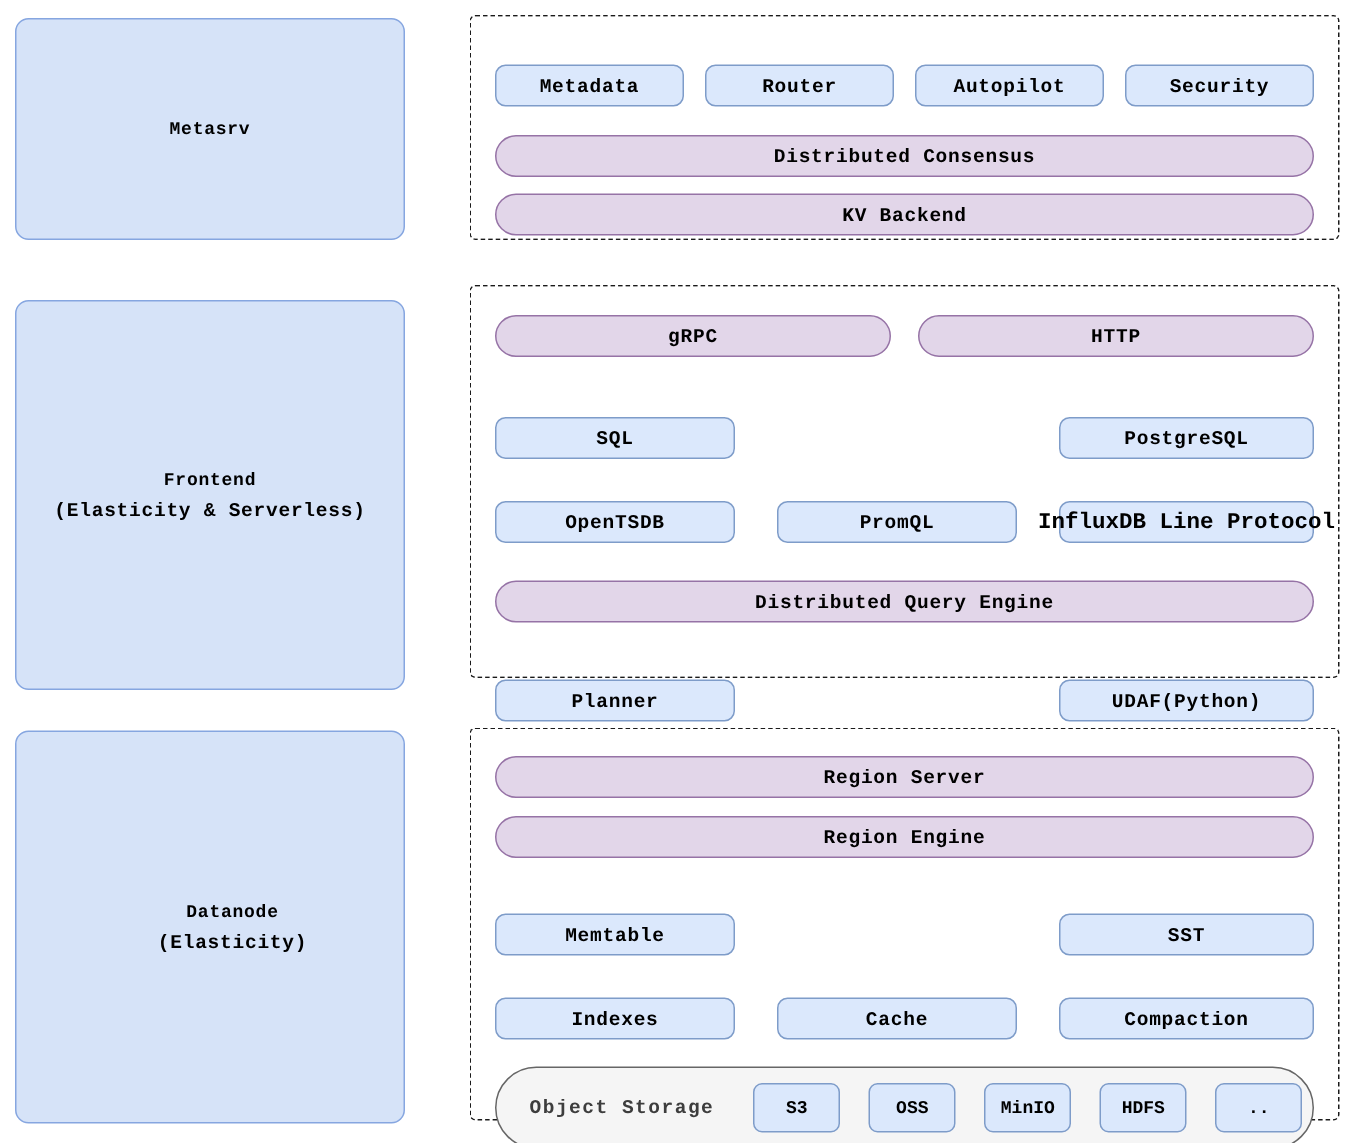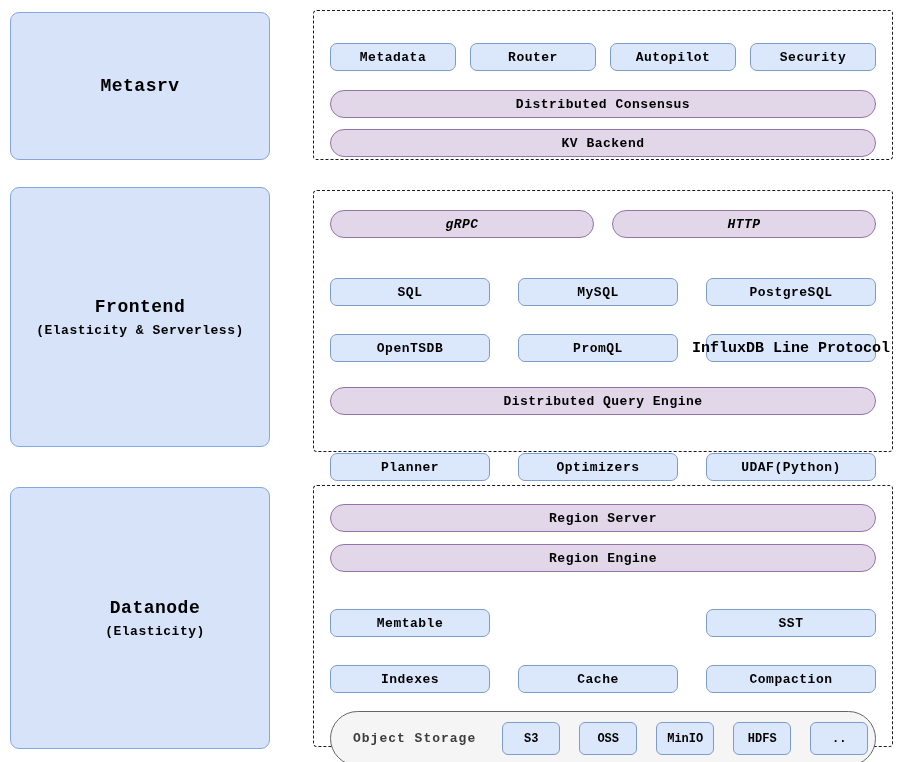--- a/index.html
+++ b/index.html
@@ -19,23 +19,23 @@
   
   .panel {
     position:absolute; left:10px; width:260px;
     background:var(--panel-blue-fill);
     border:1px solid var(--panel-blue-border);
     border-radius:9px;
     display:flex; flex-direction:column; align-items:center; justify-content:center;
     text-align:center;
   }
   .panel-metasrv  { top:12px;  height:148px; }
-  .panel-frontend { top:187px; height:260px; }
+  .panel-frontend { top:200px; height:260px; }
   .panel-datanode { top:487px; height:262px;padding-left:30px; }
-  .panel .title    { font-size:18px; font-weight:bold; letter-spacing:.5px; }
+  .panel .title    { font-size:12px; font-weight:bold; letter-spacing:.5px; }
   .panel .subtitle { font-size:13px; font-weight:bold; letter-spacing:.5px; margin-top:6px; }
   
   .dash {
     position:absolute; left:313px; width:580px;
     border:1px dashed var(--dash-color); border-radius:4px;
     background:#ffffff; padding:0 16px;
   }
   .dash-metasrv  { top:10px;  height:150px; }
   .dash-frontend { top:190px; height:262px; }
   .dash-datanode { top:485px; height:262px; }
@@ -57,21 +57,21 @@
     font-size:13px; font-weight:bold; letter-spacing:.5px;
   }
   .w126 { width:126px; }
   .w160 { width:160px; }
   .w170 { width:170px; }
   .small-font { font-size:15px; letter-spacing:0; }
   
   .dash-metasrv  .services-row      { margin-top:16px; }
   .dash-metasrv  .consensus-pill    { margin-top:19px; }
   .dash-metasrv  .kv-pill           { margin-top:11px; }
-  .dash-frontend .protocol-pills    { margin-top:19px; display:flex; gap:18px;font-style:italic; }
+  .dash-frontend .protocol-pills    { margin-top:19px; display:flex; gap:18px; }
   .dash-frontend .protocol-pills .pill { flex:1; }
   .dash-frontend .api-row1          { margin-top:24px; }
   .dash-frontend .api-row2          { margin-top:12px;gap:23px; }
   .dash-frontend .engine-pill       { margin-top:25px; }
   .dash-frontend .engine-row        { margin-top:22px; }
   .dash-datanode .region-server-pill{ margin-top:18px; }
   .dash-datanode .region-engine-pill{ margin-top:12px; }
   .dash-datanode .comp-row1         { margin-top:21px; }
   .dash-datanode .comp-row2         { margin-top:12px; }
   .storage {
@@ -120,32 +120,30 @@
     <div class="subtitle">(Elasticity &amp; Serverless)</div>
   </div>
 
   <div class="dash dash-frontend">
     <div class="protocol-pills">
       <div class="pill">gRPC</div>
       <div class="pill">HTTP</div>
     </div>
     <div class="row api-row1">
       <div class="box w160">SQL</div>
-      <div class="box w160">MySQL</div>
       <div class="box w170">PostgreSQL</div>
     </div>
     <div class="row api-row2">
       <div class="box w160">OpenTSDB</div>
       <div class="box w160">PromQL</div>
       <div class="box w170 small-font">InfluxDB Line Protocol</div>
     </div>
     <div class="pill engine-pill">Distributed Query Engine</div>
     <div class="row engine-row">
       <div class="box w160">Planner</div>
-      <div class="box w160">Optimizers</div>
       <div class="box w170">UDAF(Python)</div>
     </div>
   </div>
 
   <div class="panel panel-datanode">
     <div class="title">Datanode</div>
     <div class="subtitle">(Elasticity)</div>
   </div>
 
   <div class="dash dash-datanode">

